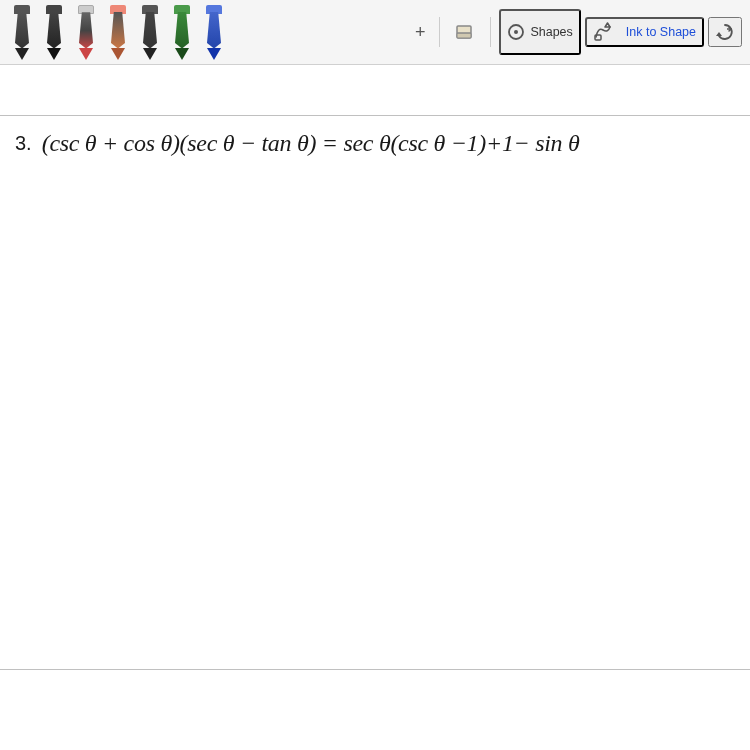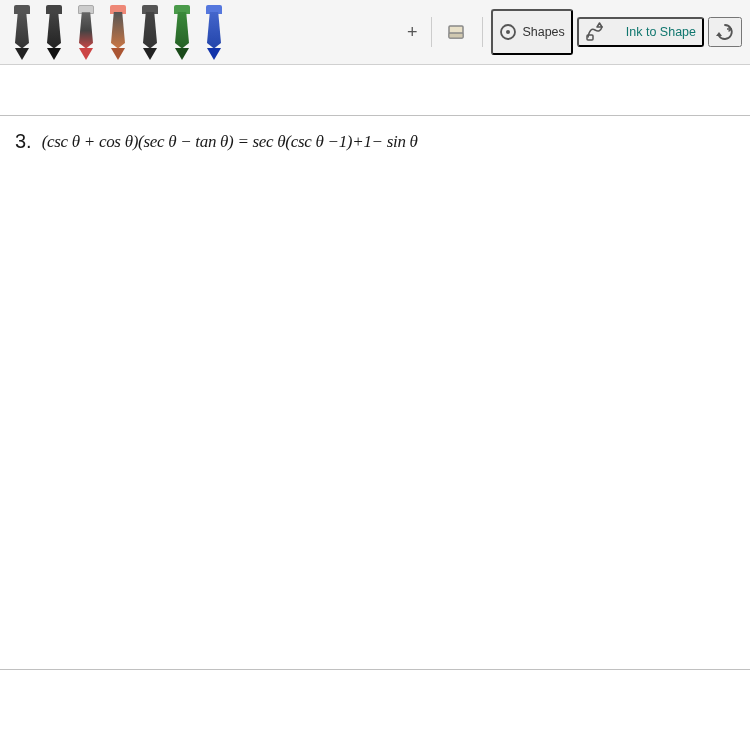--- a/index.html
+++ b/index.html
@@ -135,26 +135,26 @@
       padding: 12px 6px;
       cursor: pointer;
       border-radius: 3px;
       font-size: 12.5px;
       color: #333;
     }
 
     .ink-to-shape-btn {
       display: flex;
       align-items: center;
-      gap: 21px;
+      gap: 13px;
       padding: 3px 6px;
       cursor: pointer;
       border-radius: 3px;
       font-size: 12.5px;
-      color: #0f766e;
+      color: #1d4ed8;
     }
 
     .replay-btn {
       display: flex;
       align-items: center;
       gap: 3px;
       padding: 3px 5px;
       cursor: pointer;
       font-size: 11px;
       color: #555;
@@ -205,21 +205,21 @@
 
     .problem-number {
       font-style: normal;
       font-family: Arial, sans-serif;
       font-size: 20px;
       margin-right: 10px;
       font-weight: normal;
     }
 
     .math-text {
-      font-size: 17px;
+      font-size: 24px;
       letter-spacing: -0.3px;
     }
   </style>
 </head>
 <body>
 
 <div class="app-container">
 
   <div class="toolbar">
 

